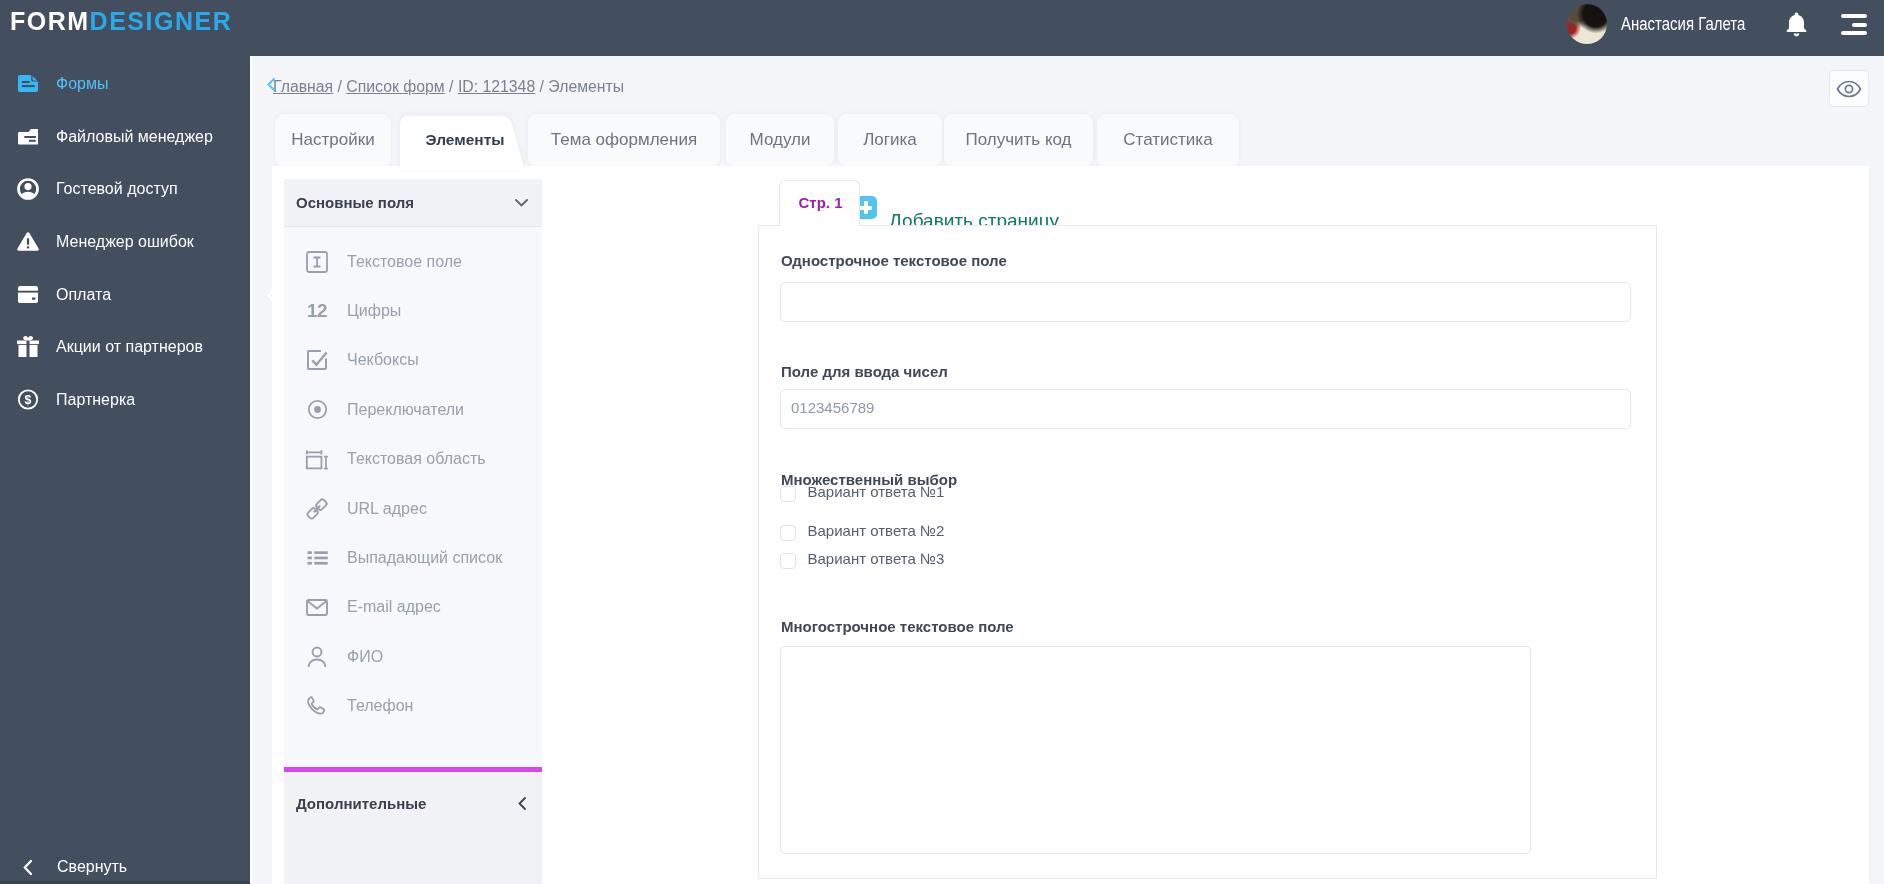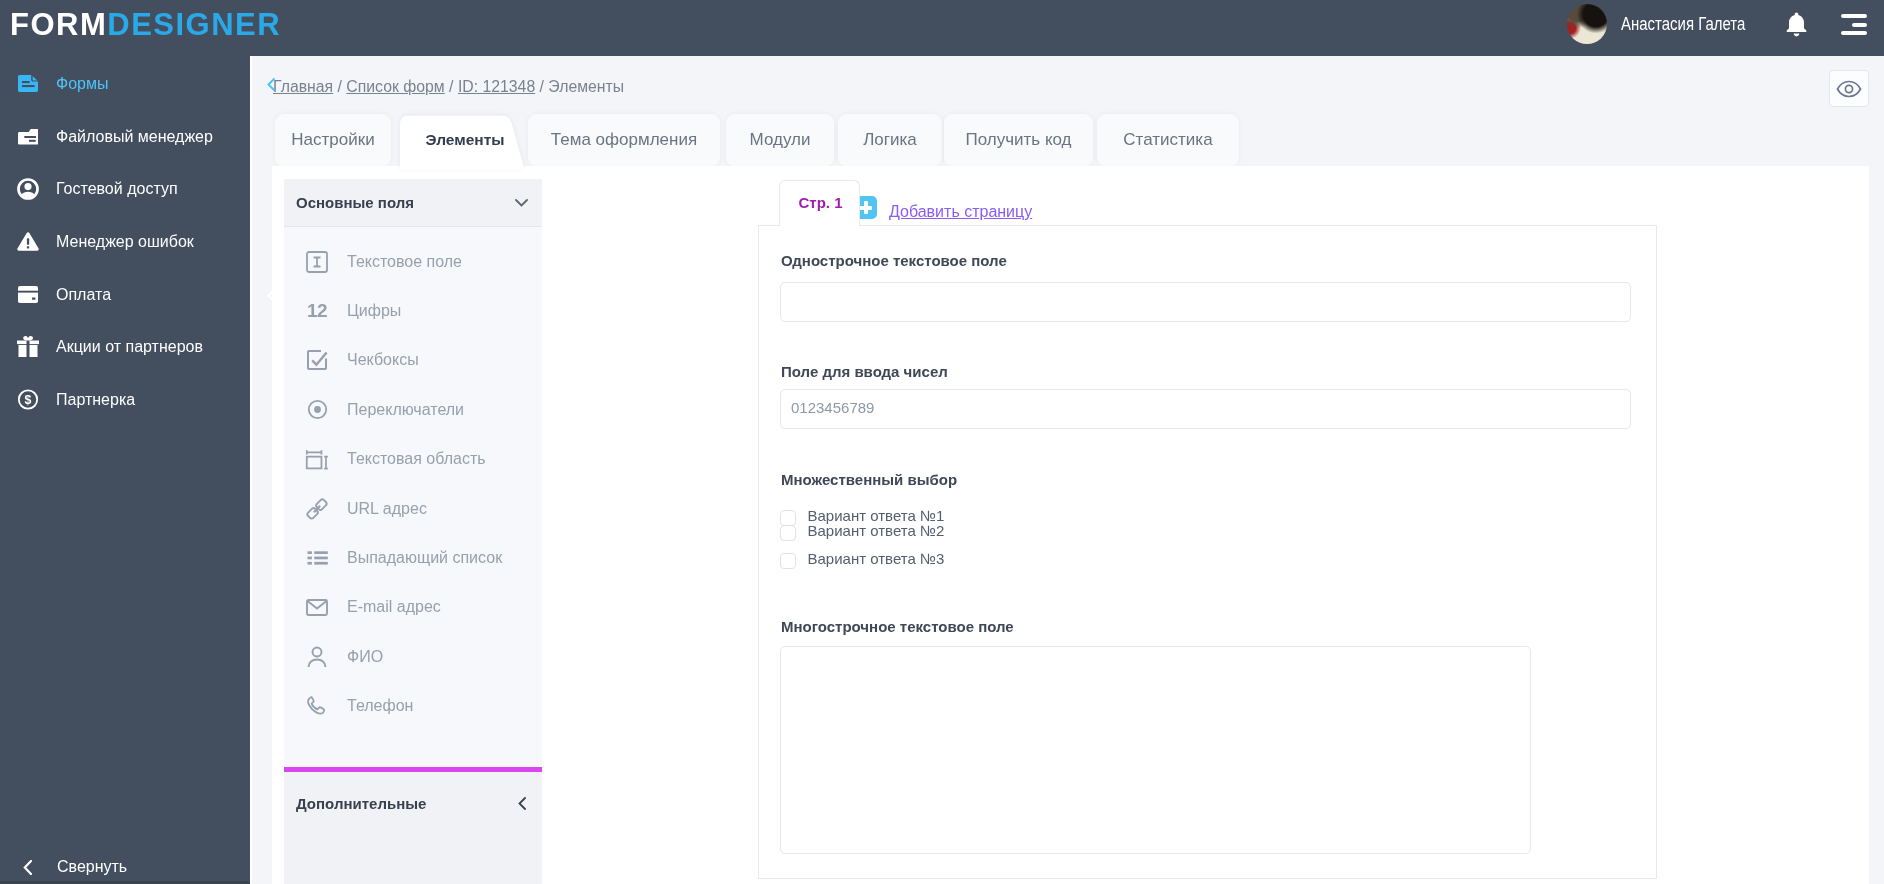--- a/index.html
+++ b/index.html
@@ -3,21 +3,21 @@
 <meta charset="utf-8">
 <title>FormDesigner</title>
 <style>
   * { margin:0; padding:0; box-sizing:border-box; }
   html,body { width:1884px; height:884px; overflow:hidden; }
   body { font-family:"Liberation Sans", sans-serif; background:#f4f5f9; position:relative; }
   .abs { position:absolute; }
 
   
   .topbar { left:0; top:0; width:1884px; height:56px; background:#434e5e; z-index:30; }
-  .logo { left:10px; top:7px; font-size:31px; font-weight:bold; letter-spacing:1.5px; white-space:nowrap; }
+  .logo { left:10px; top:7px; font-size:25px; font-weight:bold; letter-spacing:1.5px; white-space:nowrap; }
   .logo .w { color:#ffffff; } .logo .b { color:#2aa9e9; }
   .uname { left:1621px; top:13px; font-size:17.5px; color:#fff; line-height:22px; transform:scaleX(0.855); transform-origin:left center; white-space:nowrap; }
   .avatar { left:1567px; top:4px; width:40px; height:40px; border-radius:50%;
             background:
               radial-gradient(circle at 72% 26%, #16120f 0 30%, rgba(22,18,15,0) 46%),
               radial-gradient(circle at 26% 16%, #584b3e 0 24%, rgba(88,75,62,0) 40%),
               radial-gradient(circle at 7% 60%, #a32020 0 13%, rgba(163,32,32,0) 25%),
               radial-gradient(circle at 52% 78%, #ece6d4 0 42%, rgba(236,230,212,0) 62%),
               linear-gradient(160deg,#6e6254 0%, #b9ae9d 55%, #e3ddcc 100%); }
   .burger { left:1841px; top:14px; width:26px; height:21px; }
@@ -68,21 +68,21 @@
   .esec svg { position:absolute; right:16px; }
   .esecwrap { position:absolute; left:0; top:588px; width:258px; height:137px; background:#f0f2f6; border-top:5px solid #d946ef; padding-top:7px; }
 
   
   .ptab { position:absolute; left:485px; top:14px; width:81px; text-indent:2px; height:46px; background:#fff;
           border:1px solid #e6e9f0; border-bottom:none; border-radius:6px 6px 0 0;
           font-size:15px; font-weight:bold; color:#a21caf; text-align:center; line-height:44px; z-index:3;margin-left:22px; }
   .plus { position:absolute; left:582px; top:30px; width:23px; height:23px; background:#53c4f1; border-radius:5px; }
   .plus::before { content:""; position:absolute; left:5px; top:10px; width:13px; height:3.5px; background:#fff; border-radius:1px; }
   .plus::after { content:""; position:absolute; left:10px; top:5px; width:3.5px; height:13px; background:#fff; border-radius:1px; }
-  .addlink { position:absolute; left:617px; top:37px; font-size:16px; color:#8b5cf6; text-decoration:underline; }
+  .addlink { position:absolute; left:617px; top:44px; font-size:19px; color:#0f766e; text-decoration:underline; }
 
   
   .fcard { position:absolute; left:486px; top:59px; width:899px; height:654px; border:1px solid #e6e9f0; background:#fff; }
   .flabel { position:absolute; left:22px; font-size:15px; font-weight:bold; color:#3f4856; white-space:nowrap; }
   .finput { position:absolute; left:21px; width:851px; height:40px; border:1px solid #e3e7ee; border-radius:5px; background:#fff; }
   .ph { position:absolute; left:10px; top:9px; font-size:15px; color:#8f98a6; }
   .cbrow { position:absolute; left:21px; height:18px; display:flex; align-items:center; }
   .cbox { width:15.5px; height:15.5px; border:1px solid #dee2ea; border-radius:4px; background:#fff; flex:none; }
   .cbl { margin-left:12px; font-size:15px; color:#545e6c; white-space:nowrap; position:relative; top:-2.5px; }
   .farea { position:absolute; left:21px; top:420px; width:751px; height:208px; border:1px solid #e3e7ee; border-radius:5px; background:#fff; }
@@ -332,21 +332,21 @@
   <a class="addlink" href="#">Добавить страницу</a>
 
   <div class="fcard">
     <div class="flabel" style="top:26px;">Однострочное текстовое поле</div>
     <div class="finput" style="top:56px;"></div>
     <div class="flabel" style="top:137px;">Поле для ввода чисел</div>
     <div class="finput" style="top:163px;">
         <span class="ph">0123456789</span>
       </div>
     <div class="flabel" style="top:245px;">Множественный выбор</div>
-    <div class="cbrow" style="top:283px;">
+    <div class="cbrow" style="top:259px;">
         <span class="cbox"></span>
         <span class="cbl">Вариант ответа №1</span>
       </div>
     <div class="cbrow" style="top:298px;">
         <span class="cbox"></span>
         <span class="cbl">Вариант ответа №2</span>
       </div>
     <div class="cbrow" style="top:326px;">
         <span class="cbox"></span>
         <span class="cbl">Вариант ответа №3</span>

